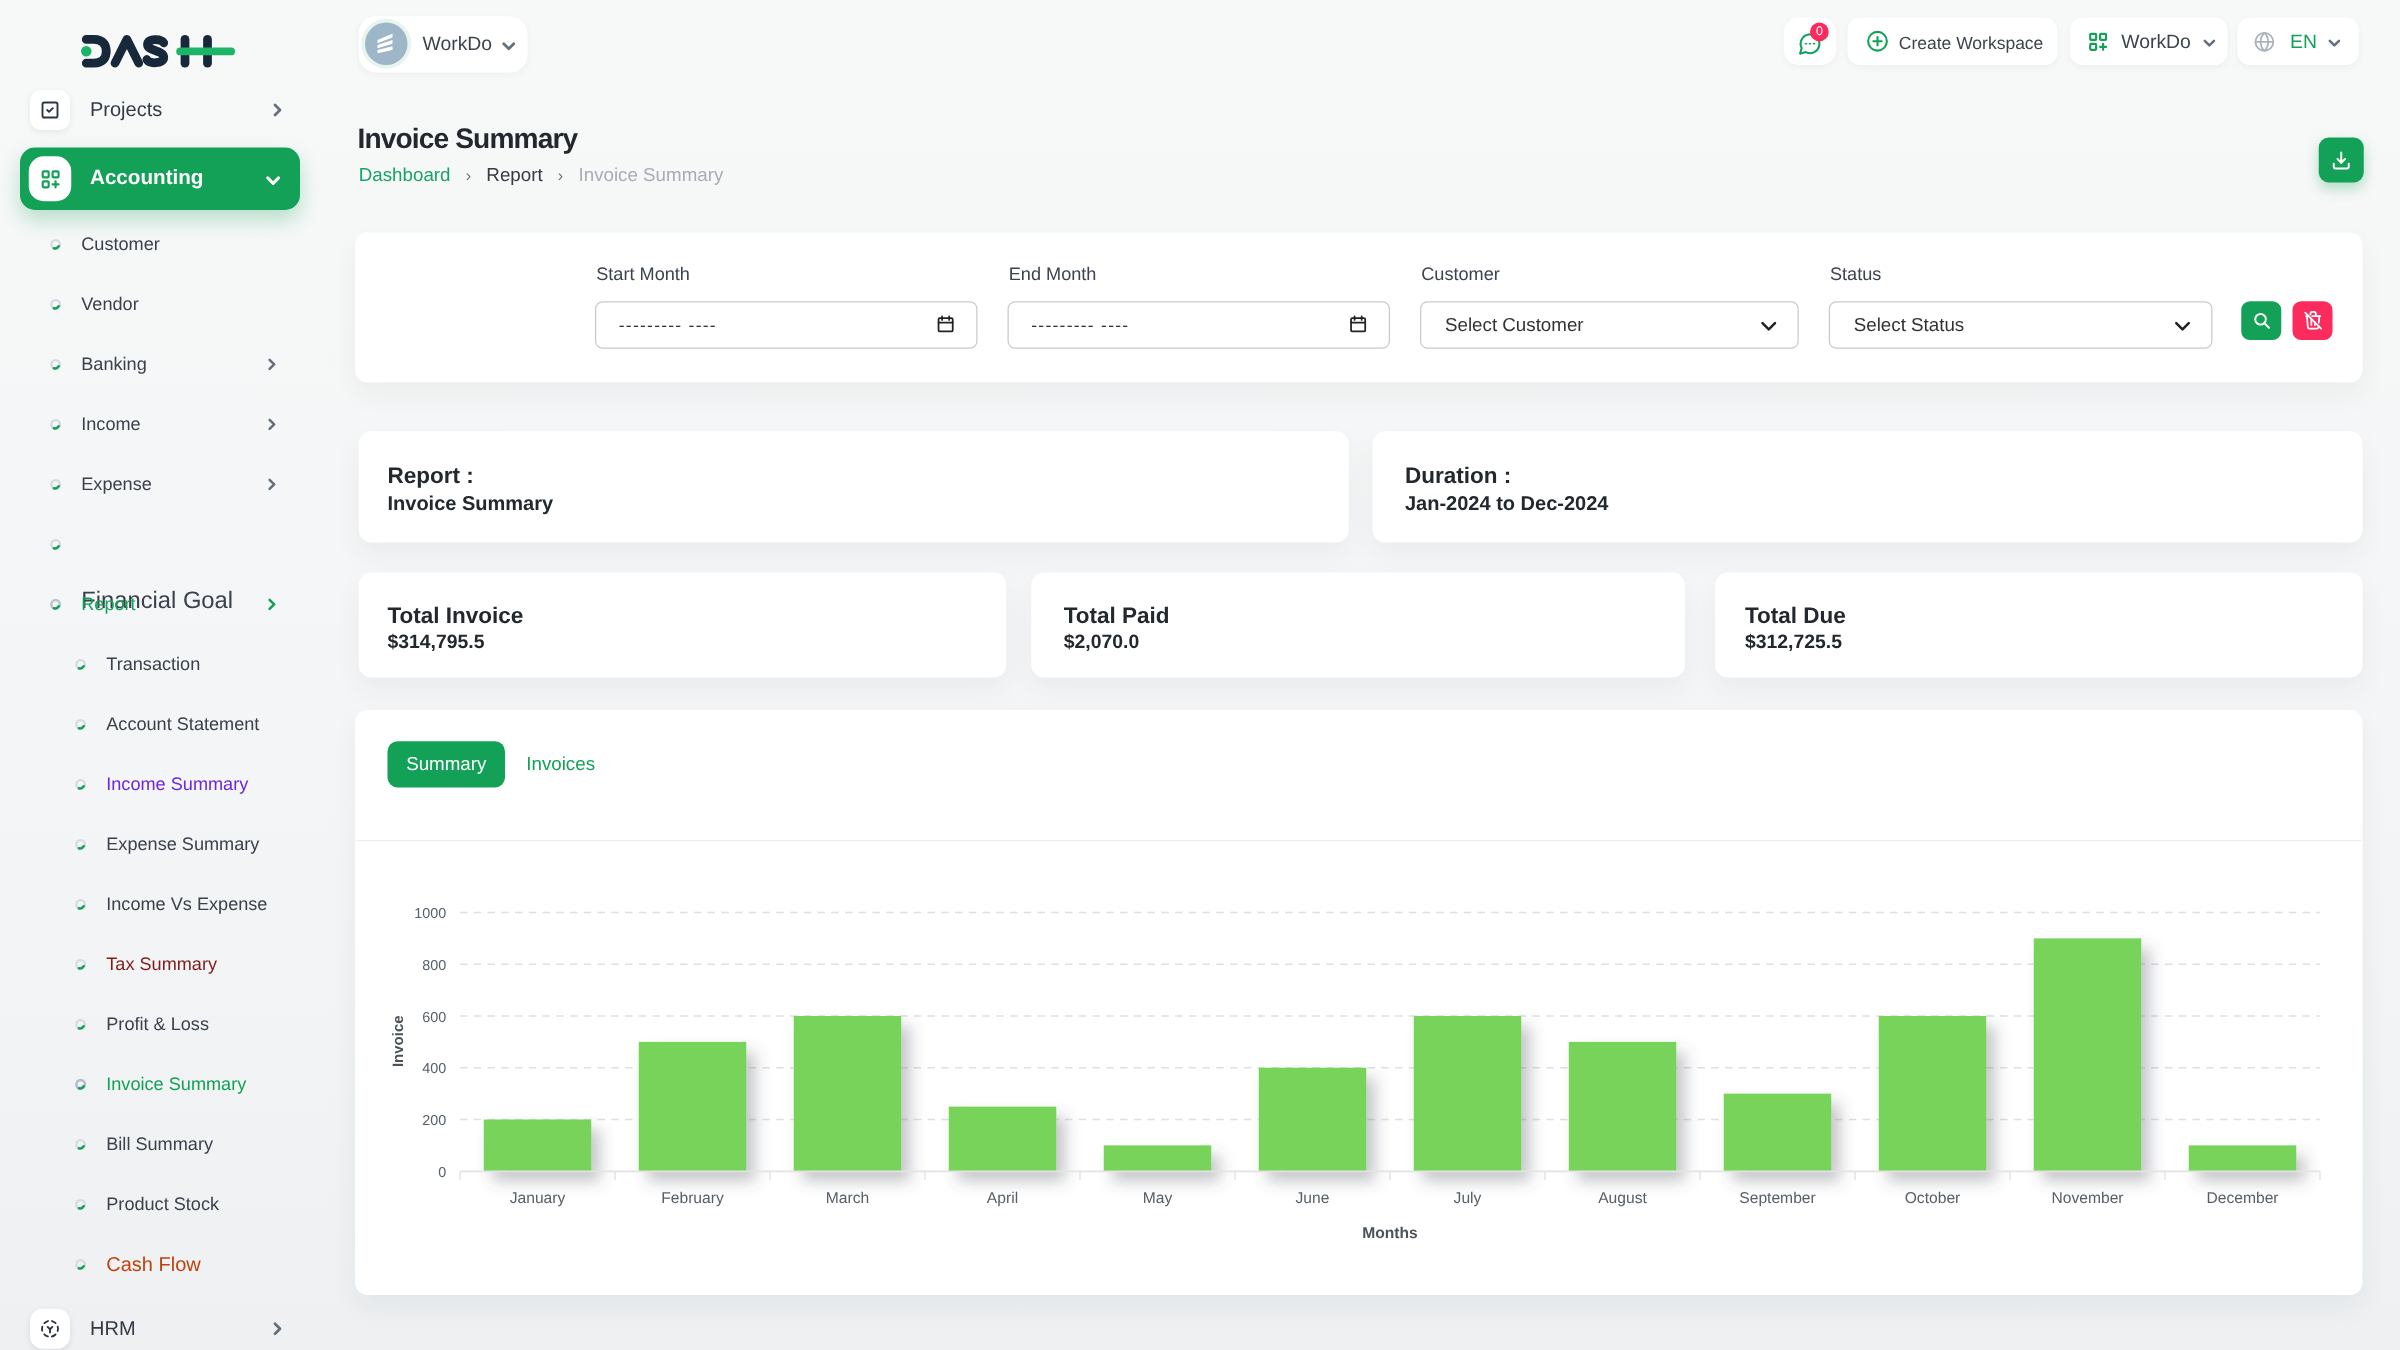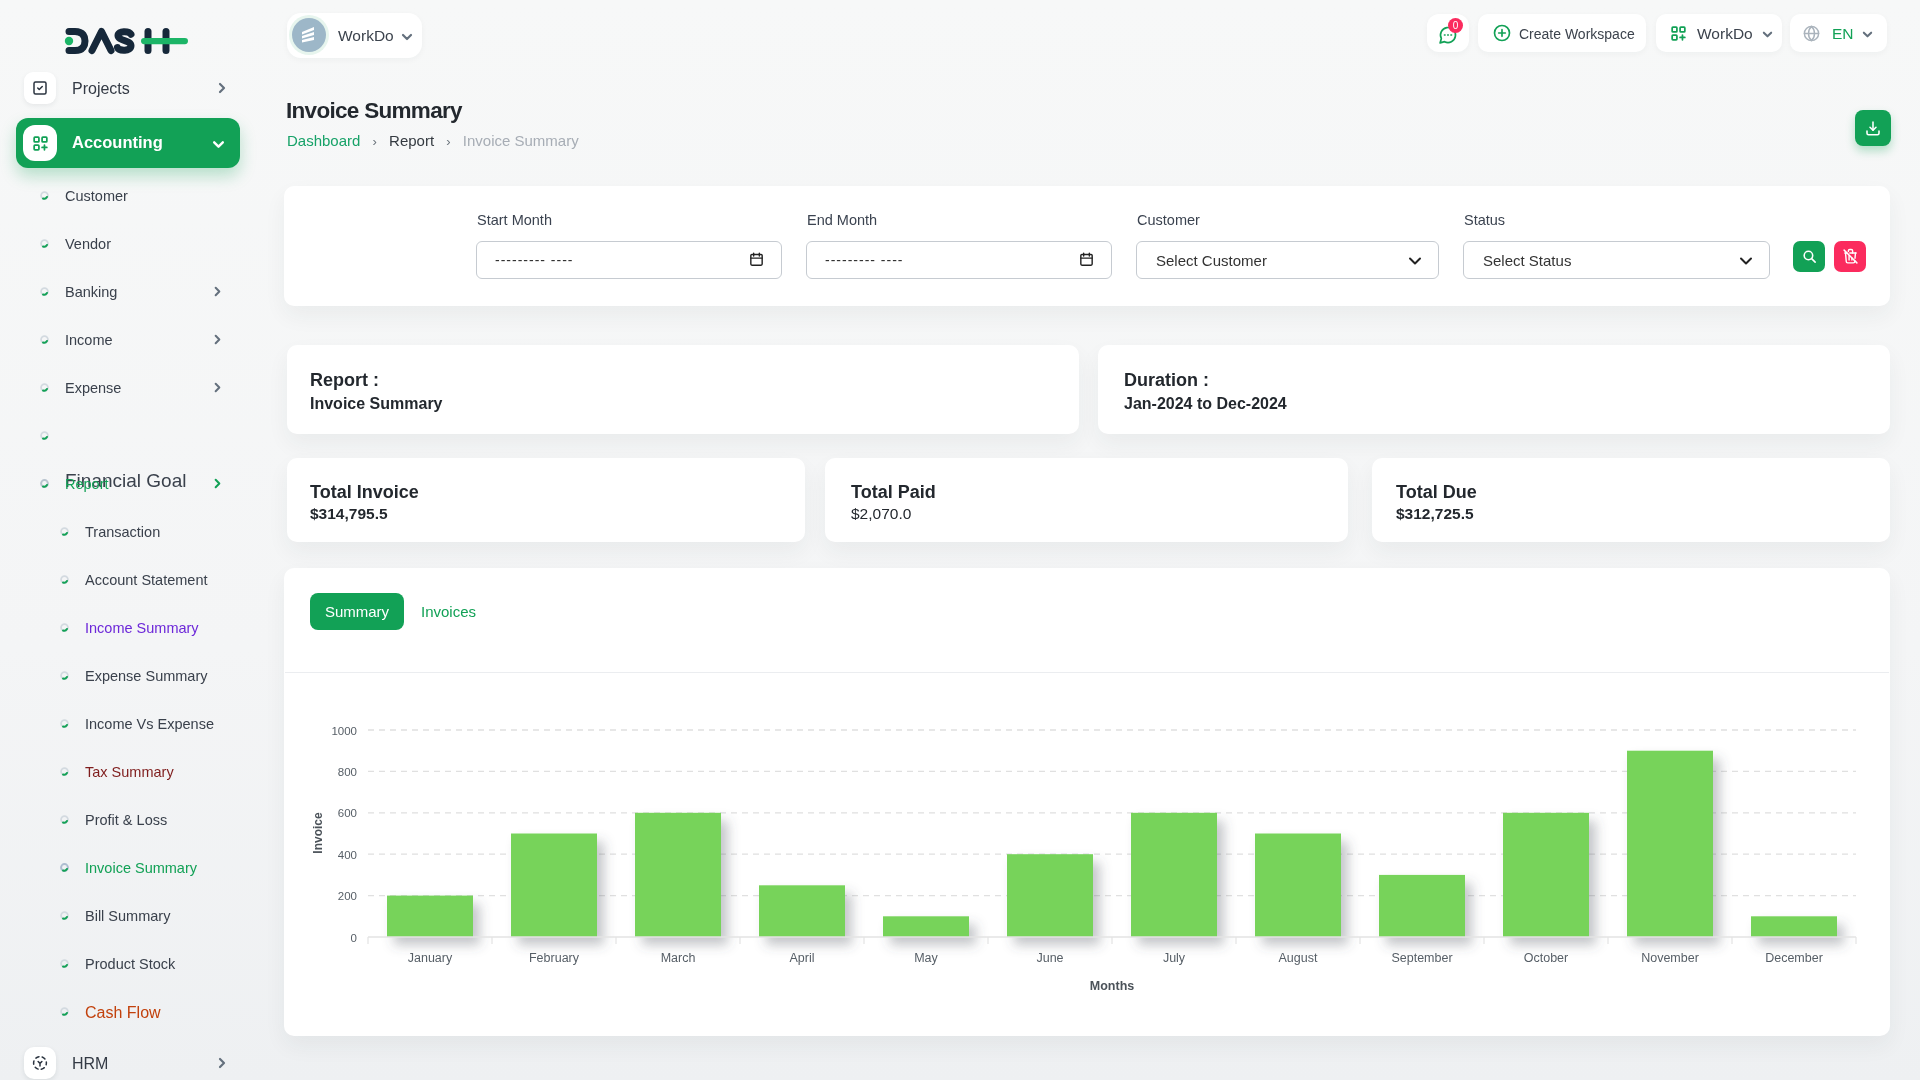--- a/index.html
+++ b/index.html
@@ -306,21 +306,21 @@
 <div class="card" style="left:1098px;top:345px;width:792px;height:89px;"></div>
 <div class="abs" style="left:1124px;top:370px;font-size:18px;font-weight:700;color:#23282e;">Duration :</div>
 <div class="abs" style="left:1124px;top:395px;font-size:16px;font-weight:700;color:#23282e;">Jan-2024 to Dec-2024</div>
 
 <div class="card" style="left:287px;top:458px;width:518px;height:84px;"></div>
 <div class="abs" style="left:310px;top:482px;font-size:18px;font-weight:700;color:#23282e;">Total Invoice</div>
 <div class="abs" style="left:310px;top:505px;font-size:15.5px;font-weight:700;color:#23282e;">$314,795.5</div>
 
 <div class="card" style="left:825px;top:458px;width:523px;height:84px;"></div>
 <div class="abs" style="left:851px;top:482px;font-size:18px;font-weight:700;color:#23282e;">Total Paid</div>
-<div class="abs" style="left:851px;top:505px;font-size:15.5px;font-weight:400;color:#23282e;">$2,070.0</div>
+<div class="abs" style="left:851px;top:505px;font-size:15.5px;font-weight:700;color:#23282e;">$2,070.0</div>
 
 <div class="card" style="left:1372px;top:458px;width:518px;height:84px;"></div>
 <div class="abs" style="left:1396px;top:482px;font-size:18px;font-weight:700;color:#23282e;">Total Due</div>
 <div class="abs" style="left:1396px;top:505px;font-size:15.5px;font-weight:700;color:#23282e;">$312,725.5</div>
 
 <div class="card" style="left:284px;top:568px;width:1606px;height:468px;"></div>
 <div class="abs" style="left:310px;top:593px;width:94px;height:37px;background:#12a156;border-radius:8px;color:#fff;font-size:15px;display:flex;align-items:center;justify-content:center;">Summary</div>
 <div class="abs" style="left:421px;top:603px;font-size:15px;color:#12a156;">Invoices</div>
 <div class="abs" style="left:285px;top:672px;width:1604px;height:1px;background:#ebedf0;"></div>
 

